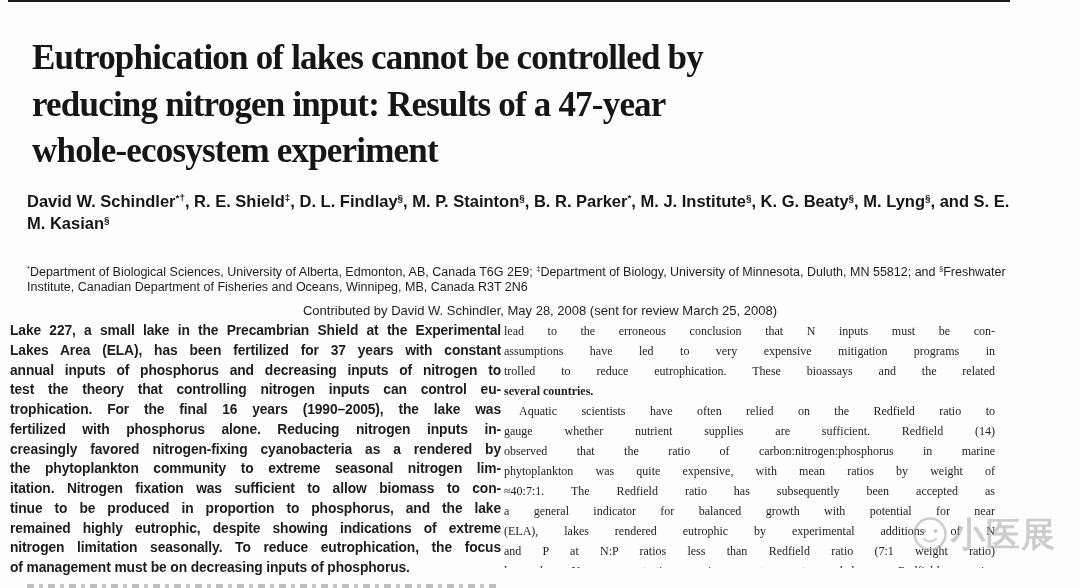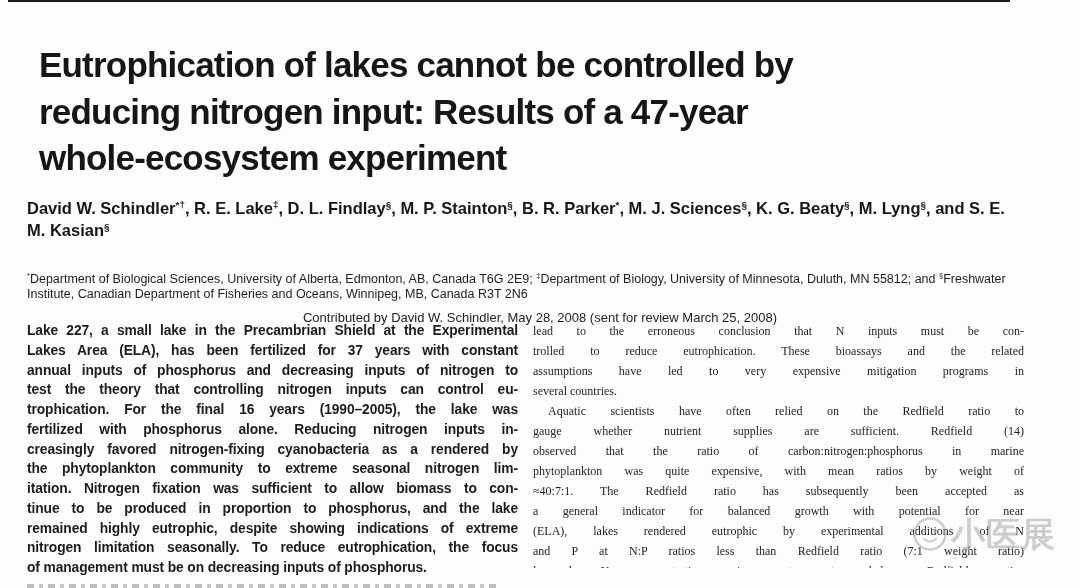--- a/index.html
+++ b/index.html
@@ -24,35 +24,35 @@
   .authors{
     margin-top:15px;font-size:16.5px;font-weight:bold;line-height:22px;
     width:1000px;color:#161616;
   }
   .authors sup,.affiliations sup{font-size:60%;vertical-align:super;line-height:0;}
   .affiliations{
     margin-top:31px;font-size:12.5px;line-height:15.5px;width:1014px;color:#1d1d1d;
   }
   .contributed{margin-top:7px;font-size:13px;color:#1d1d1d;text-align:center;}
   .columns{
-    position:absolute;left:27px;top:321px;width:1026px;
-    display:flex;gap:15px;
+    position:absolute;left:10px;top:321px;width:1026px;
+    display:flex;gap:3px;
   }
   .col{width:491px;}
   .abstract .line{
     font-size:13.8px;font-weight:bold;line-height:19.75px;
     letter-spacing:-0.1px;color:#1c1c1c;
     text-align:justify;text-align-last:justify;
   }
   .intro .line{
     font-family:"Liberation Serif",serif;
     font-size:12px;line-height:20px;color:#1e1e1e;
     text-align:justify;text-align-last:justify;
   }
-  .line.end{text-align-last:left !important;}
+  .line.end{text-align-last:left !important;font-weight:bold;}
   .line.indent{text-indent:15px;}
   .line.clipped{height:7px;overflow:hidden;}
   .next-line-sliver{
     position:absolute;left:27px;top:584px;width:470px;height:4px;
     background:repeating-linear-gradient(90deg,#8a8a8a 0 7px,transparent 7px 12px,#9a9a9a 12px 16px,transparent 16px 21px);
     opacity:.55;
   }
   .watermark{
     position:absolute;left:912px;top:516px;
     display:flex;align-items:flex-end;gap:3px;
@@ -64,26 +64,26 @@
     font-size:34px;font-weight:bold;line-height:36px;
     letter-spacing:1px;white-space:nowrap;
   }
 </style>
 </head>
 <body>
 
 <div class="top-rule"></div>
 
 <div class="header">
-  <h1 class="title" style="margin:12px;">
+  <h1 class="title" style="margin:5px;font-family:Liberation Serif, serif;">
       <div class="line">Eutrophication of lakes cannot be controlled by</div>
       <div class="line">reducing nitrogen input: Results of a 47-year</div>
       <div class="line">whole-ecosystem experiment</div>
     </h1>
-  <div class="authors"><span>David W. Schindler</span><sup>*†</sup>, <span>R. E. Lake</span><sup>‡</sup>, <span>D. L. Findlay</span><sup>§</sup>, <span>M. P. Stainton</span><sup>§</sup>, <span>B. R. Parker</span><sup>*</sup>, <span>M. J. Sciences</span><sup>§</sup>, <span>K. G. Beaty</span><sup>§</sup>, <span>M. Lyng</span><sup>§</sup>, <span>and S. E. M. Kasian</span><sup>§</sup></div>
+  <div class="authors"><span>David W. Schindler</span><sup>*†</sup>, <span>R. E. Shield</span><sup>‡</sup>, <span>D. L. Findlay</span><sup>§</sup>, <span>M. P. Stainton</span><sup>§</sup>, <span>B. R. Parker</span><sup>*</sup>, <span>M. J. Institute</span><sup>§</sup>, <span>K. G. Beaty</span><sup>§</sup>, <span>M. Lyng</span><sup>§</sup>, <span>and S. E. M. Kasian</span><sup>§</sup></div>
   <div class="affiliations"><sup>*</sup><span>Department of Biological Sciences, University of Alberta, Edmonton, AB, Canada T6G 2E9; </span><sup>‡</sup><span>Department of Biology, University of Minnesota, Duluth, MN 55812; and </span><sup>§</sup><span>Freshwater Institute, Canadian Department of Fisheries and Oceans, Winnipeg, MB, Canada R3T 2N6</span></div>
   <div class="contributed">Contributed by David W. Schindler, May 28, 2008 (sent for review March 25, 2008)</div>
 </div>
 
 <div class="columns">
   <div class="col abstract">
       <div class="line">Lake 227, a small lake in the Precambrian Shield at the Experimental</div>
       <div class="line">Lakes Area (ELA), has been fertilized for 37 years with constant</div>
       <div class="line">annual inputs of phosphorus and decreasing inputs of nitrogen to</div>
       <div class="line">test the theory that controlling nitrogen inputs can control eu-</div>
@@ -92,22 +92,22 @@
       <div class="line">creasingly favored nitrogen-fixing cyanobacteria as a rendered by</div>
       <div class="line">the phytoplankton community to extreme seasonal nitrogen lim-</div>
       <div class="line">itation. Nitrogen fixation was sufficient to allow biomass to con-</div>
       <div class="line">tinue to be produced in proportion to phosphorus, and the lake</div>
       <div class="line">remained highly eutrophic, despite showing indications of extreme</div>
       <div class="line">nitrogen limitation seasonally. To reduce eutrophication, the focus</div>
       <div class="line end">of management must be on decreasing inputs of phosphorus.</div>
     </div>
   <div class="col intro">
       <div class="line">lead to the erroneous conclusion that N inputs must be con-</div>
+      <div class="line">assumptions have led to very expensive mitigation programs in</div>
       <div class="line">trolled to reduce eutrophication. These bioassays and the related</div>
-      <div class="line">assumptions have led to very expensive mitigation programs in</div>
       <div class="line end">several countries.</div>
       <div class="line indent">Aquatic scientists have often relied on the Redfield ratio to</div>
       <div class="line">gauge whether nutrient supplies are sufficient. Redfield (14)</div>
       <div class="line">observed that the ratio of carbon:nitrogen:phosphorus in marine</div>
       <div class="line">phytoplankton was quite expensive, with mean ratios by weight of</div>
       <div class="line">≈40:7:1. The Redfield ratio has subsequently been accepted as</div>
       <div class="line">a general indicator for balanced growth with potential for near</div>
       <div class="line">(ELA), lakes rendered eutrophic by experimental additions of N</div>
       <div class="line">and P at N:P ratios less than Redfield ratio (7:1 weight ratio)</div>
       <div class="line clipped">lowered N concentrations in water to below Redfield ratios</div>

